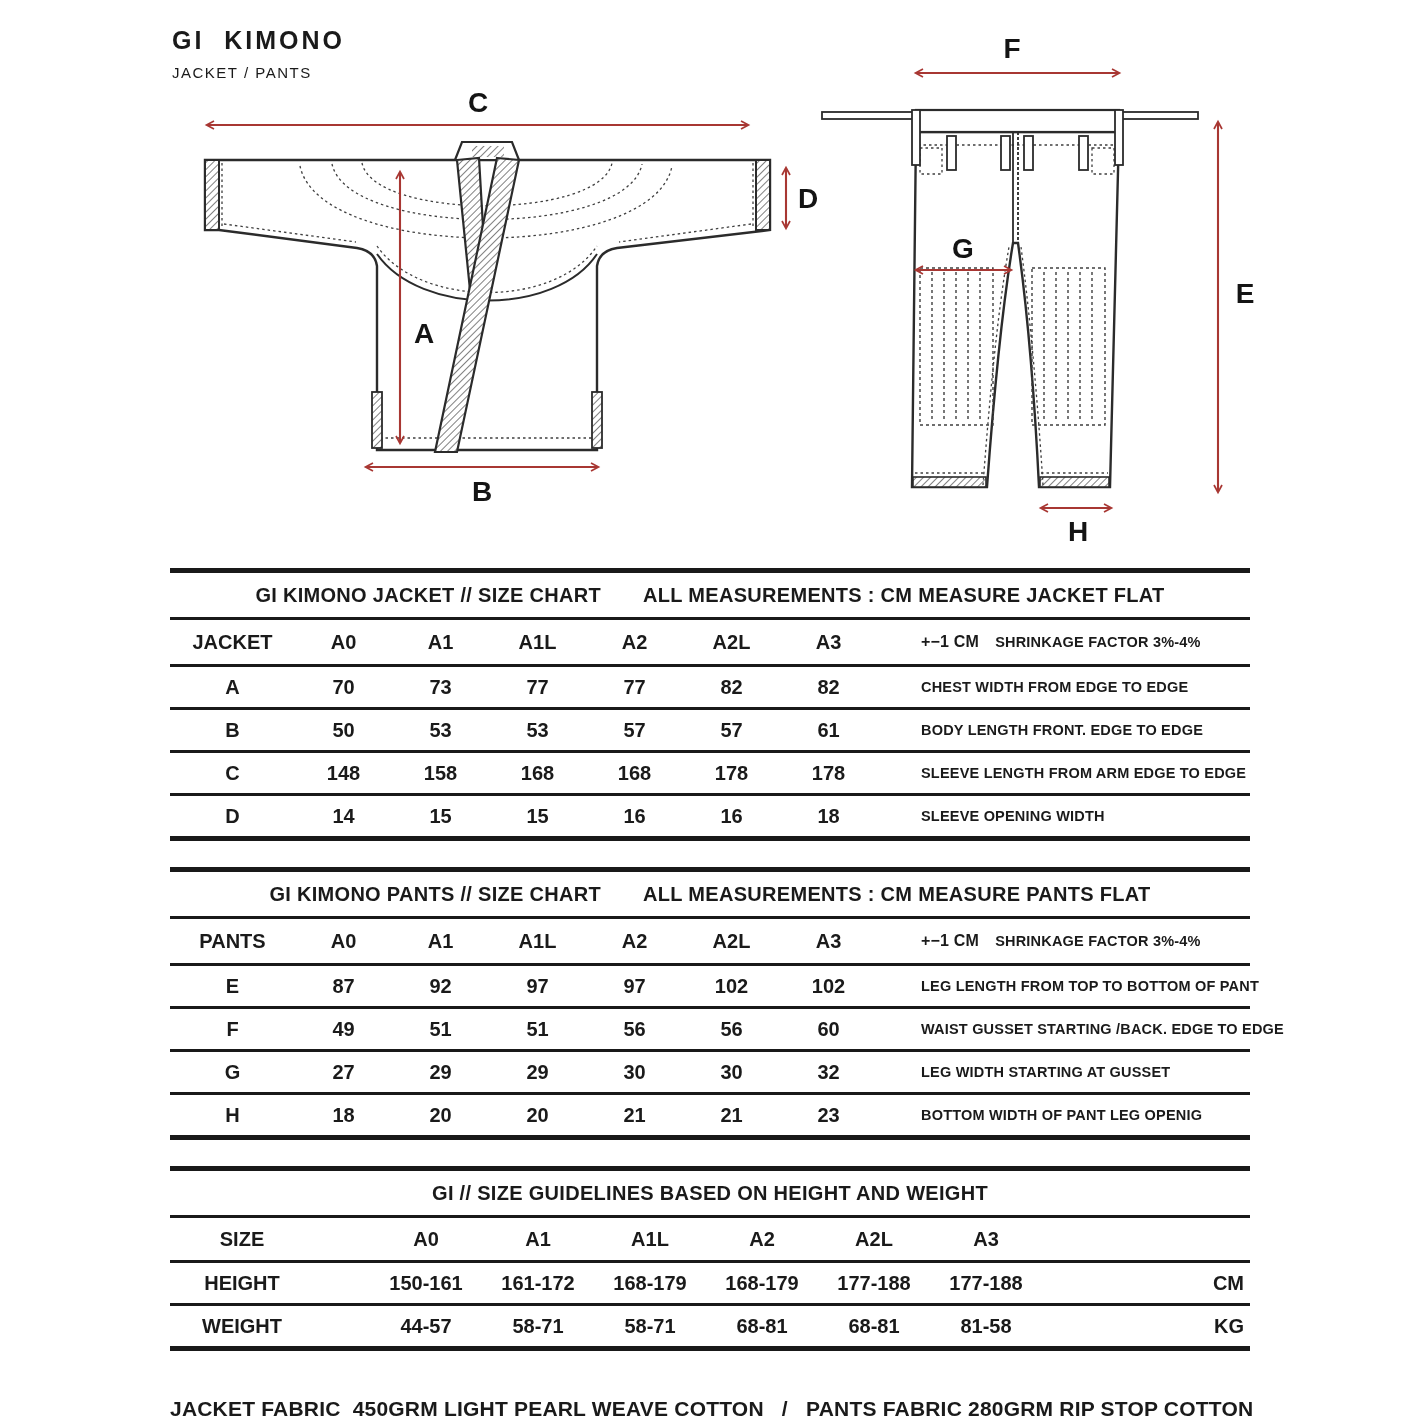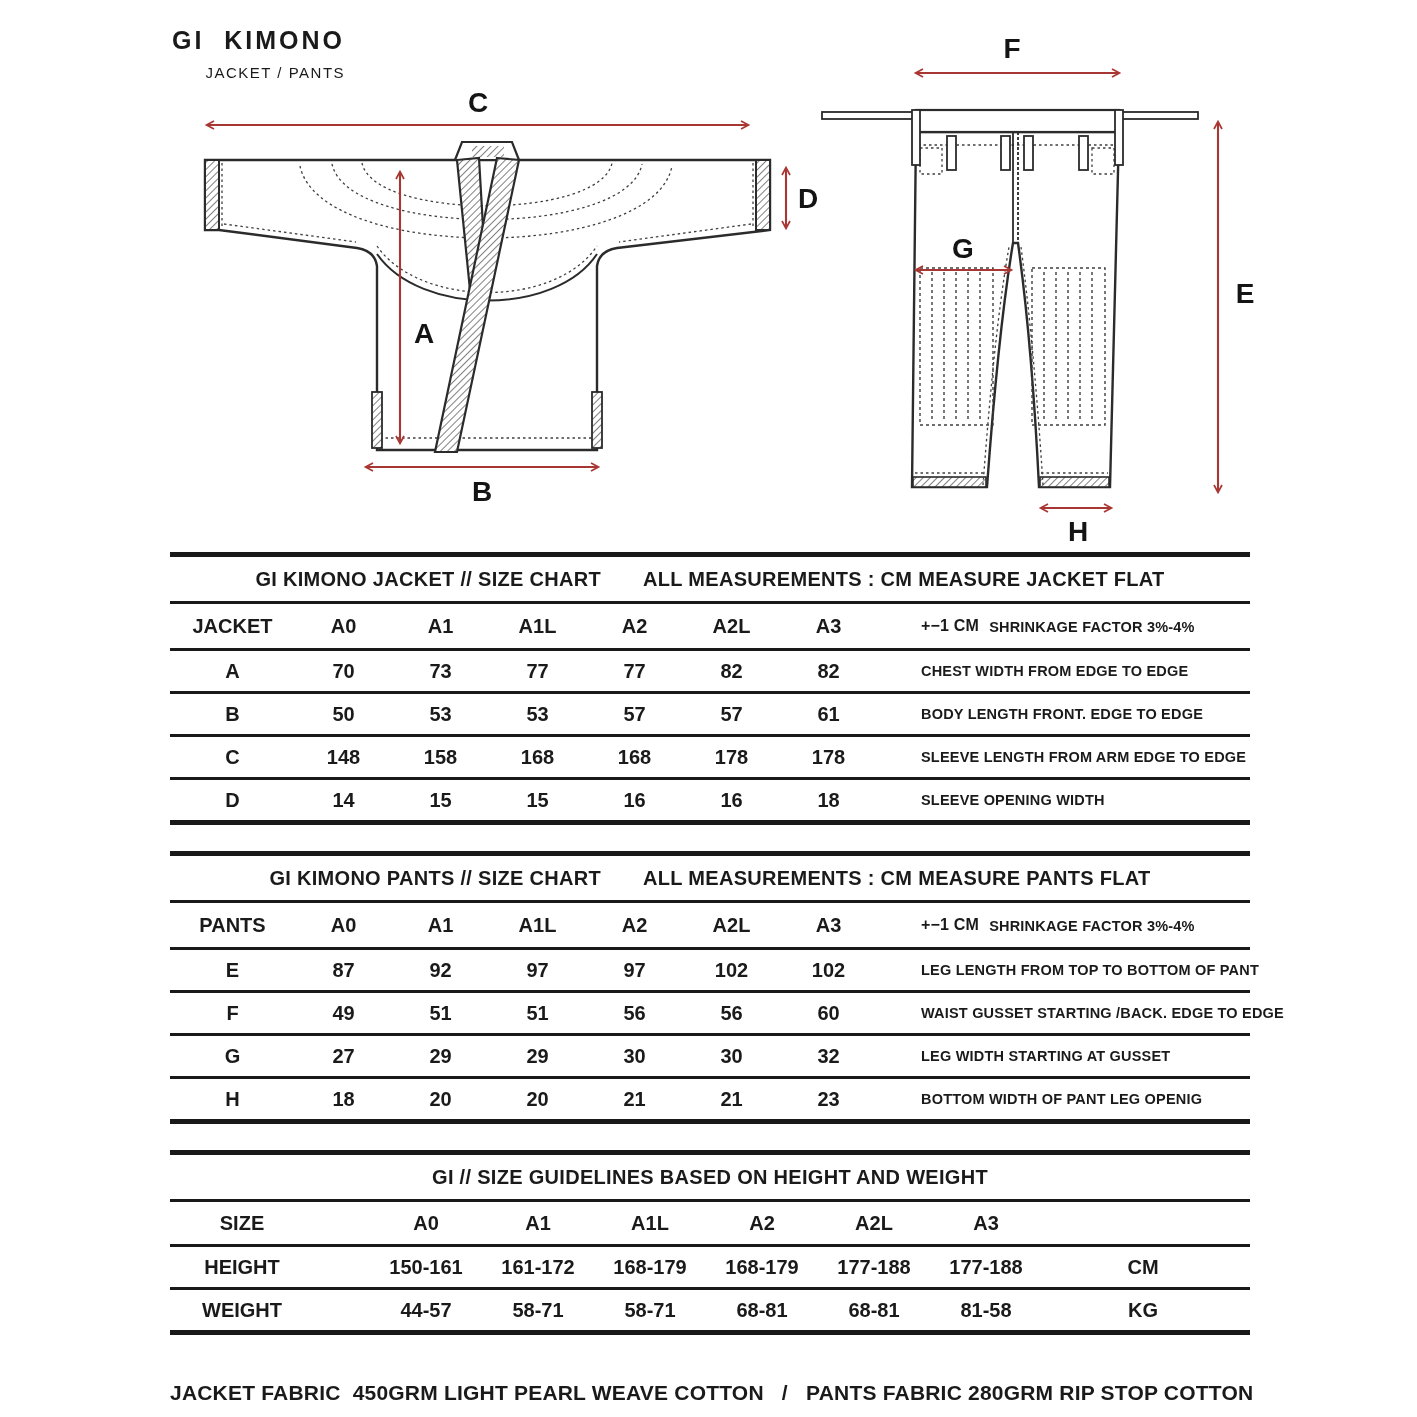--- a/index.html
+++ b/index.html
@@ -1,43 +1,43 @@
 <!DOCTYPE html>
 <html><head>
 <meta charset="utf-8">
 <style>
   html,body{margin:0;padding:0;background:#ffffff;}
   body{width:1417px;height:1417px;overflow:hidden;color:#1a1a1a;
        font-family:"Liberation Sans",sans-serif;}
   
   .diagram{position:relative;width:1417px;height:552px;}
   .fig{position:absolute;left:0;top:0;}
-  .brand{position:absolute;left:172px;top:26px;text-align:right;}
+  .brand{position:absolute;left:172px;top:26px;}
   .brand-title{font-size:25px;font-weight:bold;letter-spacing:3px;white-space:pre;}
   .brand-sub{font-size:15px;font-weight:normal;letter-spacing:1.5px;margin-top:9px;white-space:pre;}
   .fig text{font-family:"Liberation Sans",sans-serif;font-weight:bold;font-size:28px;fill:#141414;}
   
   .content{width:1080px;margin-left:170px;}
   .sizetable{border-top:5px solid #191919;border-bottom:5px solid #191919;}
-  .mt1{margin-top:0;} .mt2{margin-top:26px;} .mt3{margin-top:26px;}
+  .mt1{margin-top:16px;} .mt2{margin-top:26px;} .mt3{margin-top:26px;}
   .t-title{display:flex;justify-content:center;align-items:center;gap:42px;height:44px;
            border-bottom:3px solid #191919;font-size:20px;font-weight:bold;letter-spacing:.3px;}
   .t-row{display:grid;align-items:center;height:40px;border-bottom:3px solid #191919;
          font-size:20px;font-weight:bold;}
   .t-row.t-head{height:44px;}
   .sizetable .t-row:last-child{border-bottom:none;}
   .tg1 .t-row{grid-template-columns:125px repeat(6,97px) minmax(0,1fr);}
   .tg3 .t-row{grid-template-columns:200px repeat(6,112px) minmax(0,1fr);}
   .tg3 .t-row{height:40px;} .tg3 .t-row.t-head{height:42px;}
   .c{text-align:center;white-space:nowrap;}
   .c.desc{text-align:left;padding-left:44px;font-size:14.5px;letter-spacing:.2px;}
-  .t-head .c.desc{display:flex;align-items:flex-end;gap:10px;}
+  .t-head .c.desc{display:flex;align-items:center;gap:16px;}
   .t-head .c.desc .tol{font-size:16px;}
   .tg3 .c.label{padding-right:56px;}
-  .c.unit{padding-right:6px;}
+  .c.unit{text-align:right;padding-right:6px;}
   
   .footer{width:1080px;margin:46px 0 0 170px;font-size:21px;
           font-weight:bold;white-space:pre;letter-spacing:.2px;}
 </style>
 </head>
 <body>
 
 <div class="diagram">
   <svg class="fig" width="1417" height="552" viewBox="0 0 1417 552">
     <defs>

